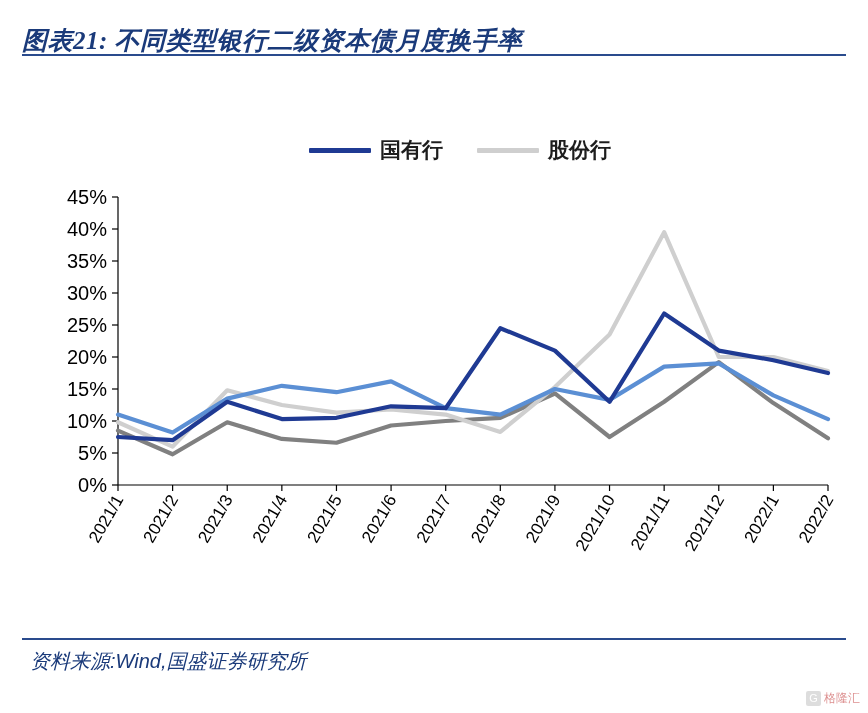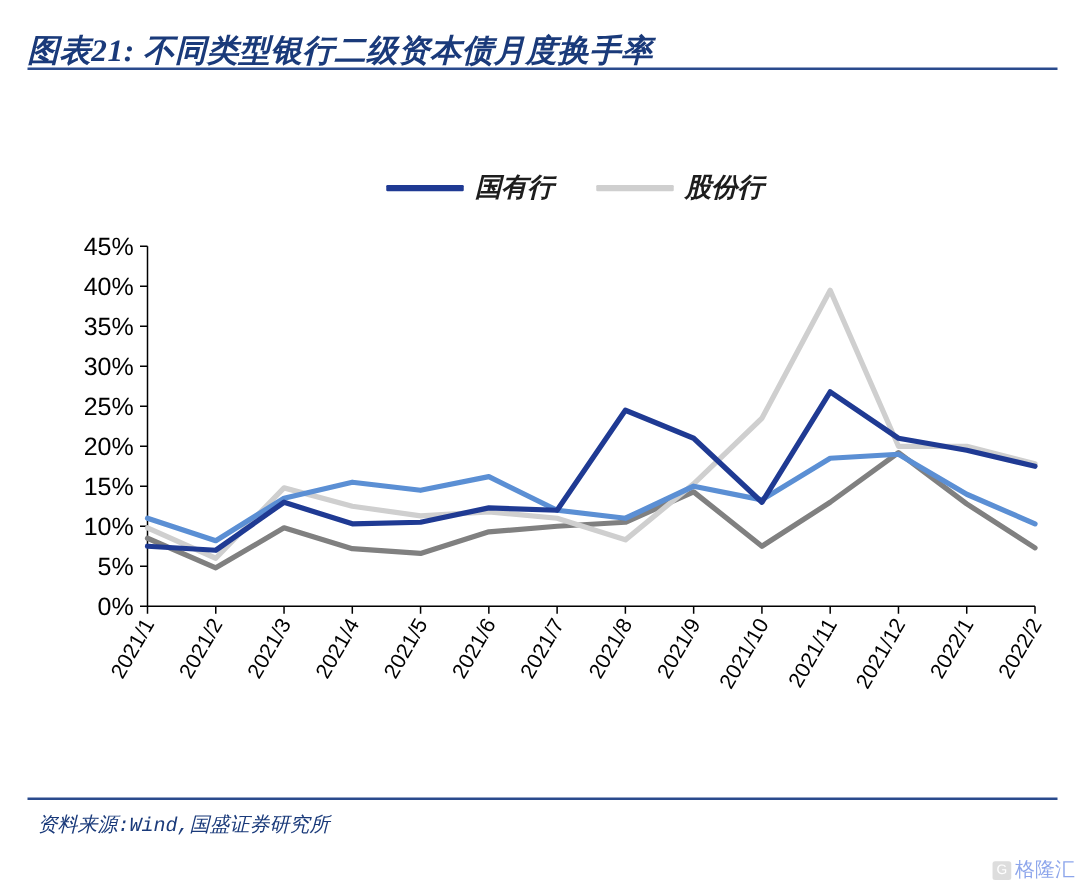--- a/index.html
+++ b/index.html
@@ -52,21 +52,20 @@
   .legend {
     position: absolute;
     left: 110px;
     top: 130px;
     width: 700px;
     height: 40px;
     display: flex;
     align-items: center;
     justify-content: center;
     gap: 34px;
-    font-style: italic;
   }
   .legend-item {
     display: flex;
     align-items: center;
     gap: 9px;
   }
   .legend-swatch {
     width: 62px;
     height: 5px;
     border-radius: 1px;
@@ -109,23 +108,23 @@
     height: 2px;
     background: #2a4b8d;
   }
   .footer {
     position: absolute;
     left: 30px;
     top: 646px;
     width: 810px;
   }
   .footer-line {
-    font-family: Liberation Mono, monospace;
+    font-family: Liberation Sans, sans-serif;
     font-style: italic;
-    font-size: 16px;
+    font-size: 20px;
     color: #1a3a7a;
     line-height: 31px;
     white-space: nowrap;
   }
   
   .watermark {
     position: absolute;
     right: 8px;
     bottom: 6px;
     display: flex;
@@ -139,22 +138,22 @@
     background: #bdbdbd;
     color: #ffffff;
     font-size: 11px;
     line-height: 15px;
     text-align: center;
     border-radius: 2px;
     font-family: "Liberation Sans", sans-serif;
   }
   .wm-text {
     font-family: Liberation Serif, serif;
-    font-size: 16px;
-    color: #1d4ed8;
+    font-size: 12px;
+    color: #b91c1c;
   }
 </style>
 </head>
 <body>
 
 <div class="page">
 
   <div class="header">
     <div class="header-title">图表21: 不同类型银行二级资本债月度换手率</div>
   </div>

